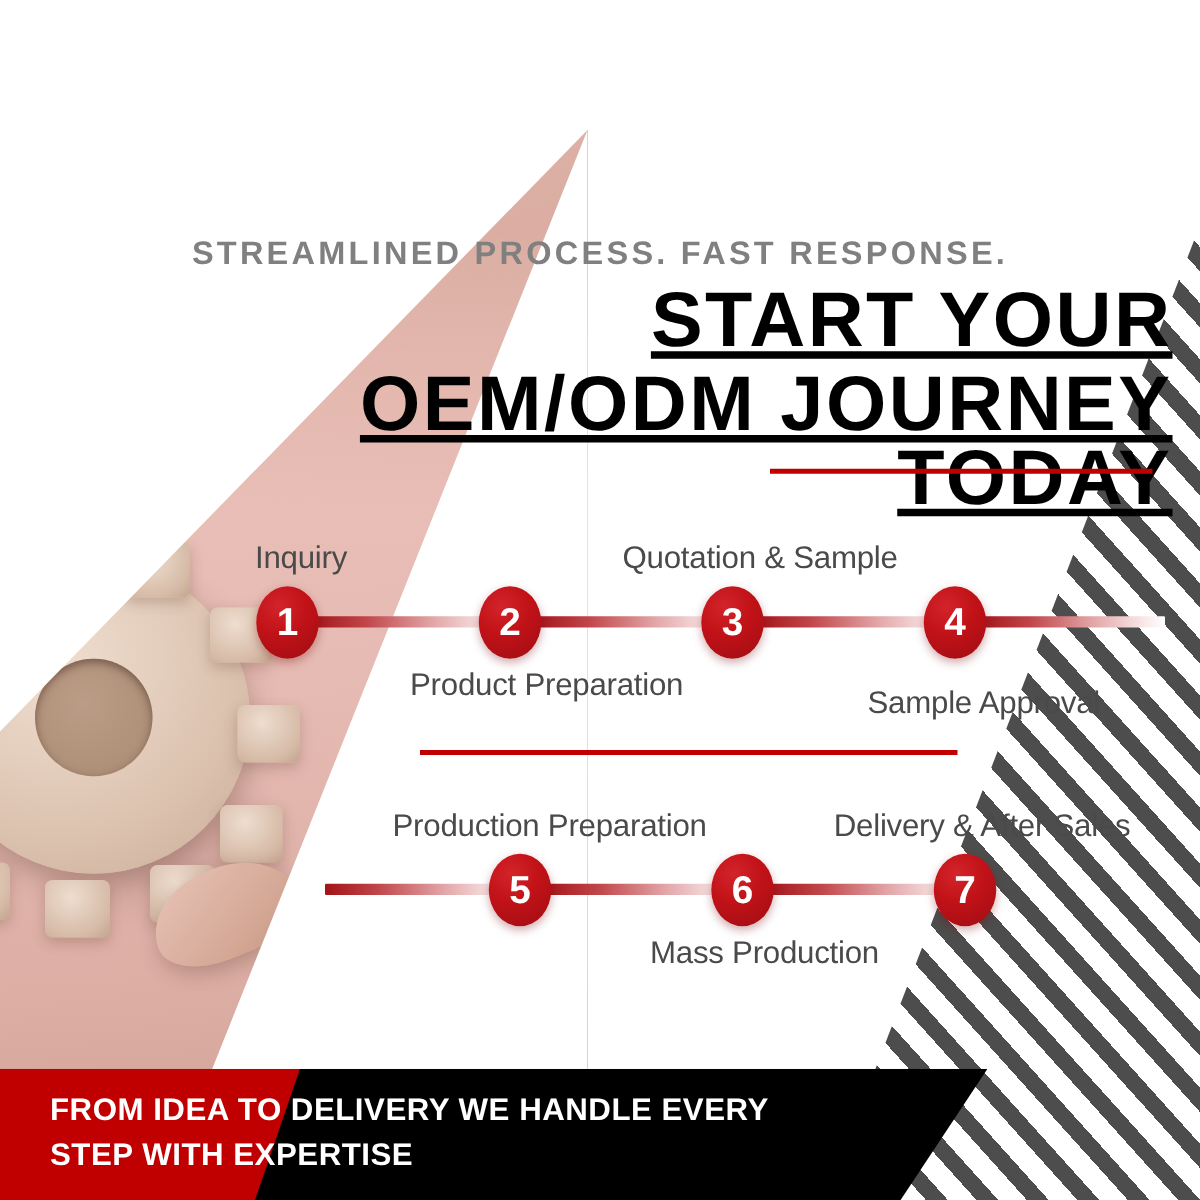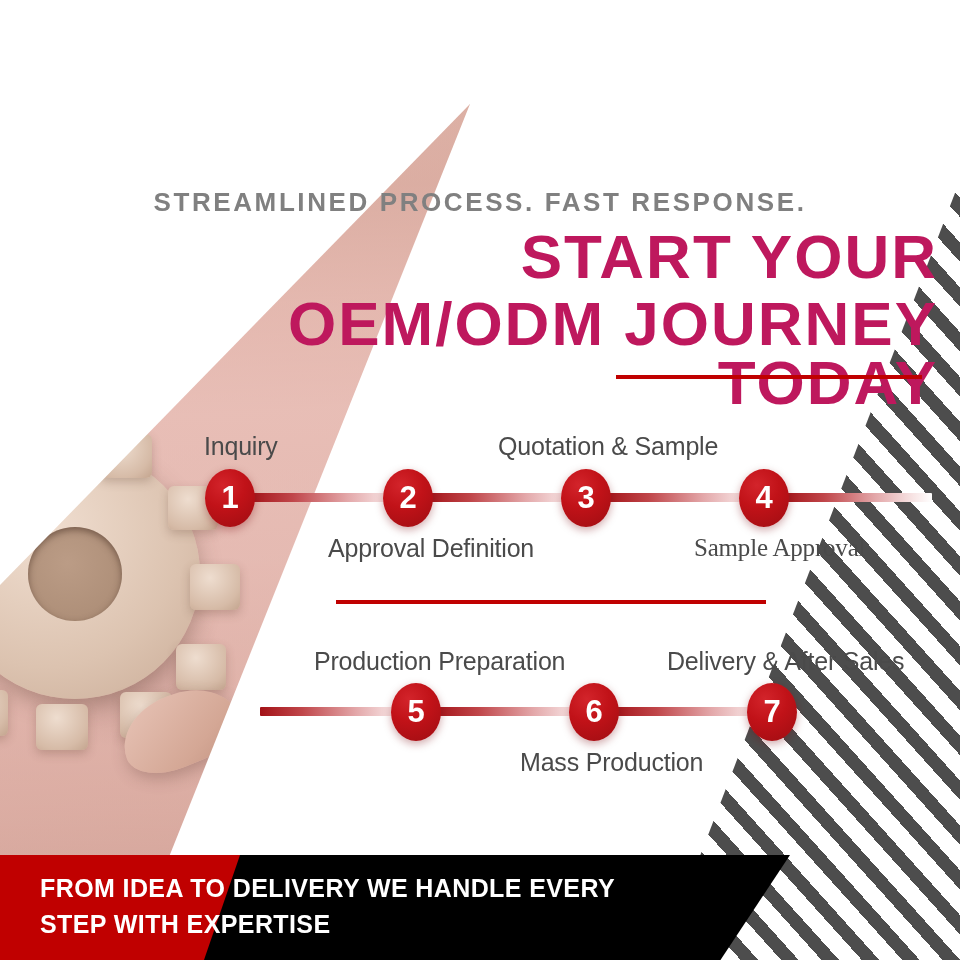--- a/index.html
+++ b/index.html
@@ -163,26 +163,27 @@
     white-space: nowrap;
   }
 
   
   .headline {
     position: absolute;
     left: 60px;
     top: 228px;
     width: 878px;
     text-align: right;
-    color: #be185d;
+    color: #000000;
     font-weight: 700;
     line-height: .95;
     letter-spacing: 2px;
     font-size: 62px;
     font-family: "Liberation Sans", sans-serif;
+    text-decoration: underline;
   }
   .headline .l1 { display: block; font-size: 62px; }
   .headline .l2 { display: block; font-size: 62px; margin-top: 8px; }
   .headline-rule {
     position: absolute;
     left: 616px;
     top: 375px;
     width: 306px;
     height: 4px;
     background: #c00000;
@@ -325,23 +326,23 @@
         <span>2</span>
       </div>
     <div class="badge" style="left:561px; top:469px;">
         <span>3</span>
       </div>
     <div class="badge" style="left:739px; top:469px;">
         <span>4</span>
       </div>
 
     <div class="step-label" style="left:192px; top:432px;">Inquiry</div>
-    <div class="step-label" style="left:316px; top:534px;">Approval Definition</div>
+    <div class="step-label" style="left:316px; top:534px;">Product Preparation</div>
     <div class="step-label" style="left:486px; top:432px;">Quotation &amp; Sample</div>
-    <div class="step-label" style="left:682px; top:534px;font-family:Liberation Serif, serif;">Sample Approval</div>
+    <div class="step-label" style="left:682px; top:548px;">Sample Approval</div>
   </div>
 
   <div class="mid-rule"></div>
 
   <div class="proc">
     <div class="track fade-left" style="left:260px; top:707px; width:150px;"></div>
     <div class="track fade-right" style="left:434px; top:707px; width:160px;"></div>
     <div class="track fade-right" style="left:612px; top:707px; width:160px;"></div>
 
     <div class="badge" style="left:391px; top:683px;">

